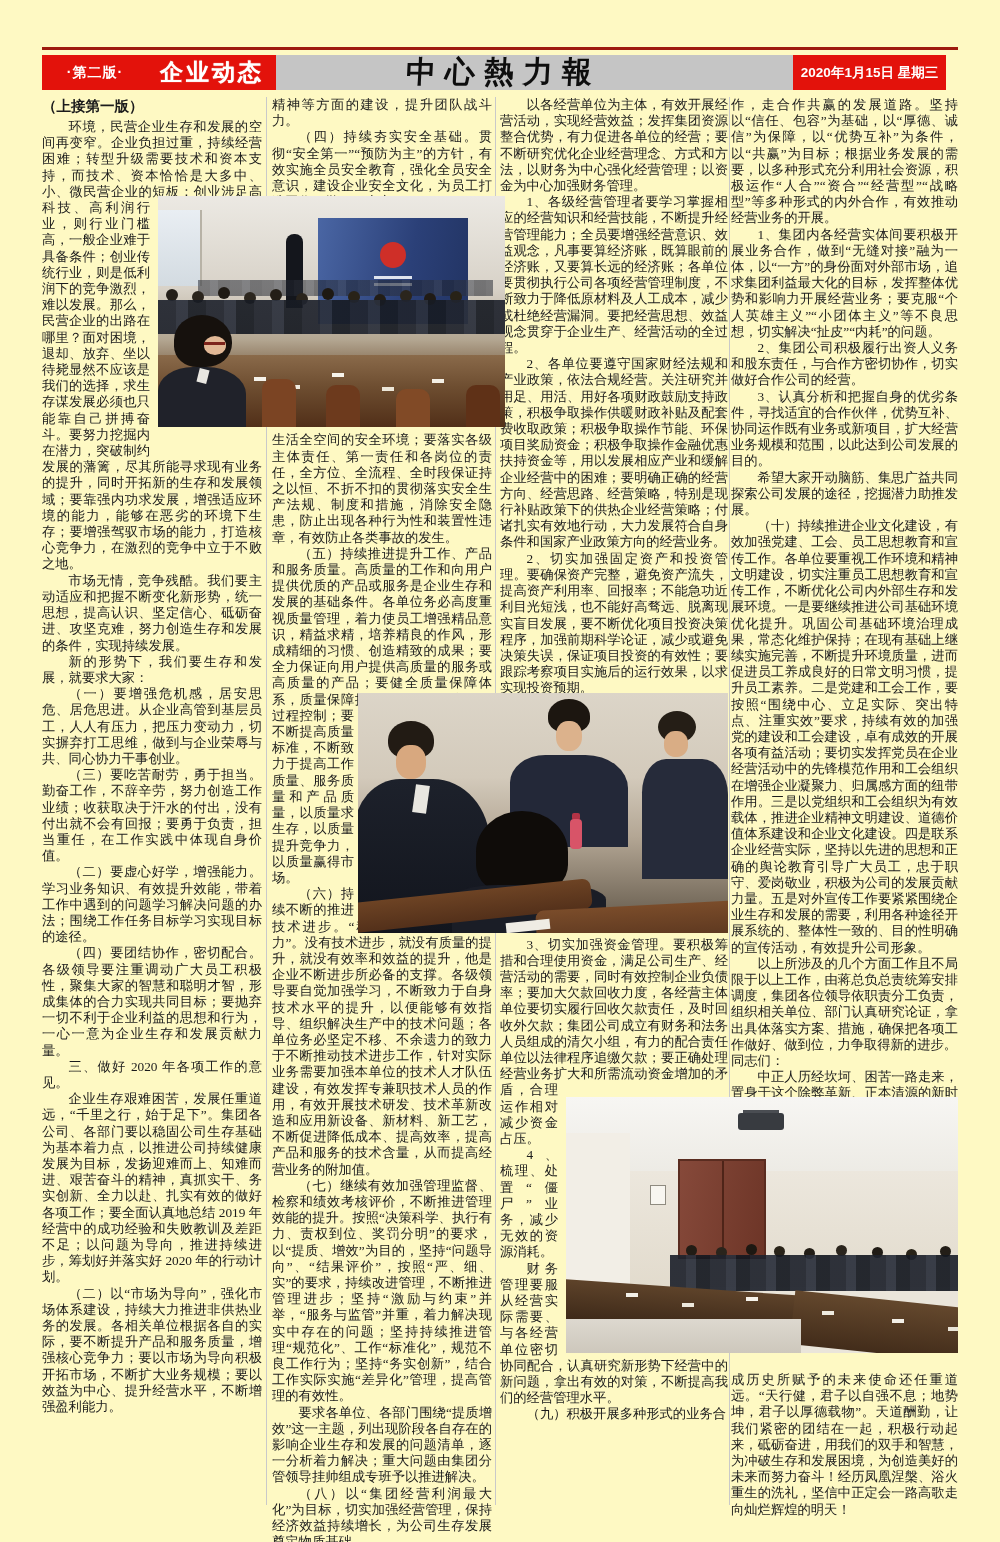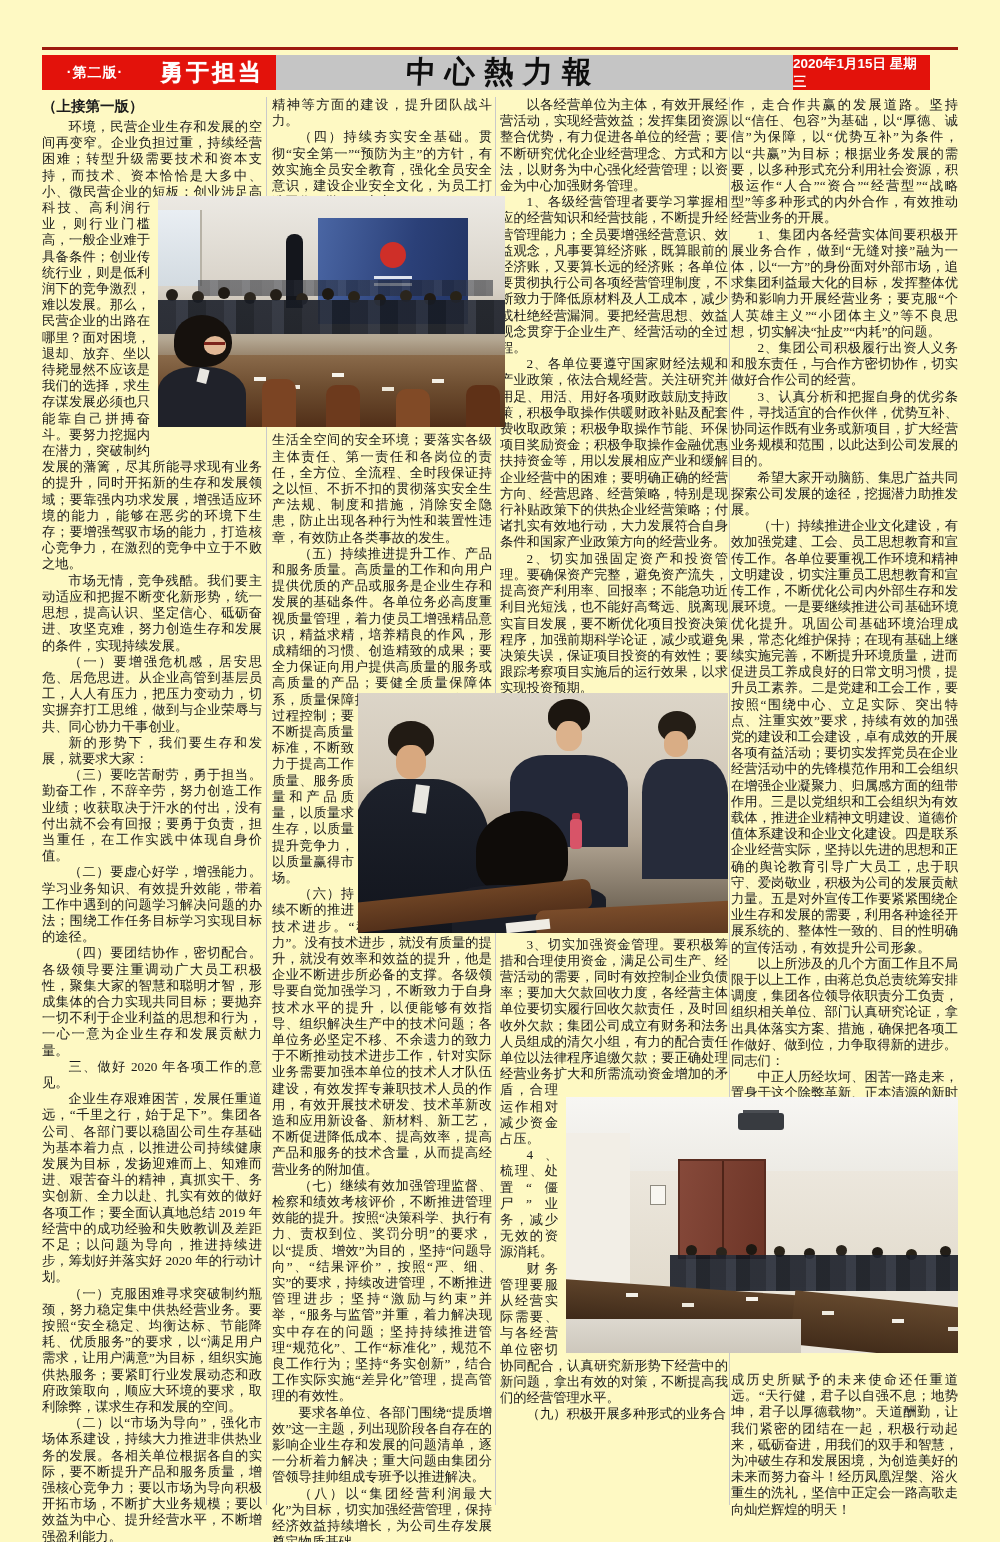--- a/index.html
+++ b/index.html
@@ -6,21 +6,21 @@
   .page{position:relative;width:1000px;height:1542px;background:#fef9c3;overflow:hidden;
         font-family:"Liberation Serif","DejaVu Serif",serif;color:#1b1b1b;}
   
   .top-rule{position:absolute;left:42px;top:47px;width:916px;height:3px;background:#9e1a0f;}
   .mast-box{position:absolute;top:55px;height:35px;display:flex;align-items:center;justify-content:center;box-sizing:border-box;}
   .red{background:#e3120b;color:#fff;}
   .page-label{left:42px;width:106px;font-size:14px;font-weight:bold;letter-spacing:1px;font-family:"Liberation Sans",sans-serif;}
   .sec-title{left:148px;width:128px;font-size:23px;font-weight:bold;letter-spacing:3px;font-family:"Liberation Sans",sans-serif;text-shadow:0 0 1px #fff;}
   .gray-band{left:276px;width:517px;background:#c5c5c5;}
   .paper-title{position:absolute;left:130px;top:-3px;font-size:30px;font-weight:bold;letter-spacing:9px;color:#0e0e0e;transform:skewX(-3deg);white-space:nowrap;}
-  .date-box{left:793px;width:137px;font-size:13.5px;font-weight:bold;font-family:"Liberation Sans",sans-serif;}
+  .date-box{left:793px;width:153px;font-size:13.5px;font-weight:bold;font-family:"Liberation Sans",sans-serif;}
   
   .col{position:absolute;top:97px;font-size:13.3px;line-height:16.2px;text-align:justify;}
   #col1{left:42px;width:220px;}
   #col2{left:272px;width:220px;}
   #col3{left:500px;width:228px;}
   #col4{left:731px;width:227px;}
   .para{margin:0;text-indent:2em;}
   .cont{text-indent:0;}
   .head-cont{margin:0 0 3px 0;font-weight:bold;font-size:14.5px;line-height:19px;text-indent:0;}
   .sec-head{margin:0;font-weight:normal;text-indent:2em;}
@@ -95,45 +95,44 @@
 </head>
 <body>
 
 <div class="page">
 
   <div class="top-rule"></div>
   <div class="mast-box red page-label">
       <span>·第二版·</span>
     </div>
   <div class="mast-box red sec-title">
-      <span>勇于担当</span>
+      <span>企业动态</span>
     </div>
   <div class="mast-box gray-band">
     <span class="paper-title">中心熱力報</span>
   </div>
   <div class="mast-box red date-box">
       <span>2020年1月15日 星期三</span>
     </div>
 
   <div class="divider" style="left:266px;"></div>
   <div class="divider" style="left:495px;"></div>
   <div class="divider" style="left:729px;"></div>
 
   <div class="col" id="col1">
     <p class="head-cont">（上接第一版）</p>
     <p class="para"><span>环境，民营企业生存和发展的空间再变窄。企业负担过重，持续经营困难；转型升级需要技术和资本支持，而技术、资本恰恰是大多中、小、微民营企业的短板；</span><span class="sp-r" style="width:112px;height:245px;"></span><span>创业涉足高科技、高利润行业，则行业门槛高，一般企业难于具备条件；创业传统行业，则是低利润下的竞争激烈，难以发展。那么，民营企业的出路在哪里？面对困境，退却、放弃、坐以待毙显然不应该是我们的选择，求生存谋发展必须也只能靠自己拼搏奋斗。要努力挖掘内在潜力，突破制约发展的藩篱，尽其所能寻求现有业务的提升，同时开拓新的生存和发展领域；要靠强内功求发展，增强适应环境的能力，能够在恶劣的环境下生存；要增强驾驭市场的能力，打造核心竞争力，在激烈的竞争中立于不败之地。</span></p>
     <p class="para">市场无情，竞争残酷。我们要主动适应和把握不断变化新形势，统一思想，提高认识、坚定信心、砥砺奋进、攻坚克难，努力创造生存和发展的条件，实现持续发展。</p>
+    <p class="para">新的形势下，我们要生存和发展，就要求大家：</p>
     <p class="para">（一）要增强危机感，居安思危、居危思进。从企业高管到基层员工，人人有压力，把压力变动力，切实摒弃打工思维，做到与企业荣辱与共、同心协力干事创业。</p>
-    <p class="para">新的形势下，我们要生存和发展，就要求大家：</p>
     <p class="para">（三）要吃苦耐劳，勇于担当。勤奋工作，不辞辛劳，努力创造工作业绩；收获取决于汗水的付出，没有付出就不会有回报；要勇于负责，担当重任，在工作实践中体现自身价值。</p>
     <p class="para">（二）要虚心好学，增强能力。学习业务知识、有效提升效能，带着工作中遇到的问题学习解决问题的办法；围绕工作任务目标学习实现目标的途径。</p>
     <p class="para">（四）要团结协作，密切配合。各级领导要注重调动广大员工积极性，聚集大家的智慧和聪明才智，形成集体的合力实现共同目标；要抛弃一切不利于企业利益的思想和行为，一心一意为企业生存和发展贡献力量。</p>
     <p class="sec-head">三、做好 2020 年各项工作的意见。</p>
     <p class="para">企业生存艰难困苦，发展任重道远，“千里之行，始于足下”。集团各公司、各部门要以稳固公司生存基础为基本着力点，以推进公司持续健康发展为目标，发扬迎难而上、知难而进、艰苦奋斗的精神，真抓实干、务实创新、全力以赴、扎实有效的做好各项工作；要全面认真地总结 2019 年经营中的成功经验和失败教训及差距不足；以问题为导向，推进持续进步，筹划好并落实好 2020 年的行动计划。</p>
-    <p class="para">（一）克服困难寻求突破制约瓶颈，努力稳定集中供热经营业务。要按照“安全稳定、均衡达标、节能降耗、优质服务”的要求，以“满足用户需求，让用户满意”为目标，组织实施供热服务；要紧盯行业发展动态和政府政策取向，顺应大环境的要求，取利除弊，谋求生存和发展的空间。</p>
     <p class="para">（二）以“市场为导向”，强化市场体系建设，持续大力推进非供热业务的发展。各相关单位根据各自的实际，要不断提升产品和服务质量，增强核心竞争力；要以市场为导向积极开拓市场，不断扩大业务规模；要以效益为中心、提升经营水平，不断增强盈利能力。</p>
 
   </div>
 
   <div class="col" id="col2">
     <p class="para cont">精神等方面的建设，提升团队战斗力。</p>
     <p class="para">（四）持续夯实安全基础。贯彻“安全第一”“预防为主”的方针，有效实施全员安全教育，强化全员安全意识，建设企业安全文化，为员工打造工作、学习、生产、</p>
     <div class="gapblk" style="height:222px;"></div>
     <p class="para cont">生活全空间的安全环境；要落实各级主体责任、第一责任和各岗位的责任，全方位、全流程、全时段保证持之以恒、不折不扣的贯彻落实安全生产法规、制度和措施，消除安全隐患，防止出现各种行为性和装置性违章，有效防止各类事故的发生。</p>
     <p class="para"><span>（五）持续推进提升工作、产品和服务质量。高质量的工作和向用户提供优质的产品或服务是企业生存和发展的基础条件。各单位务必高度重视质量管理，着力使员工增强精品意识，精益求精，培养精良的作风，形成精细的习惯、创造精致的成果；要全力保证向用户提供高质量的服务或高质量的产品；要健全质量保障体系，质量保障措施做到全面落实、全</span><span class="sp-r" style="width:138px;height:210px;"></span><span>过程控制；要不断提高质量标准，不断致力于提高工作质量、服务质量和产品质量，以质量求生存，以质量提升竞争力，以质量赢得市场。</span></p>

